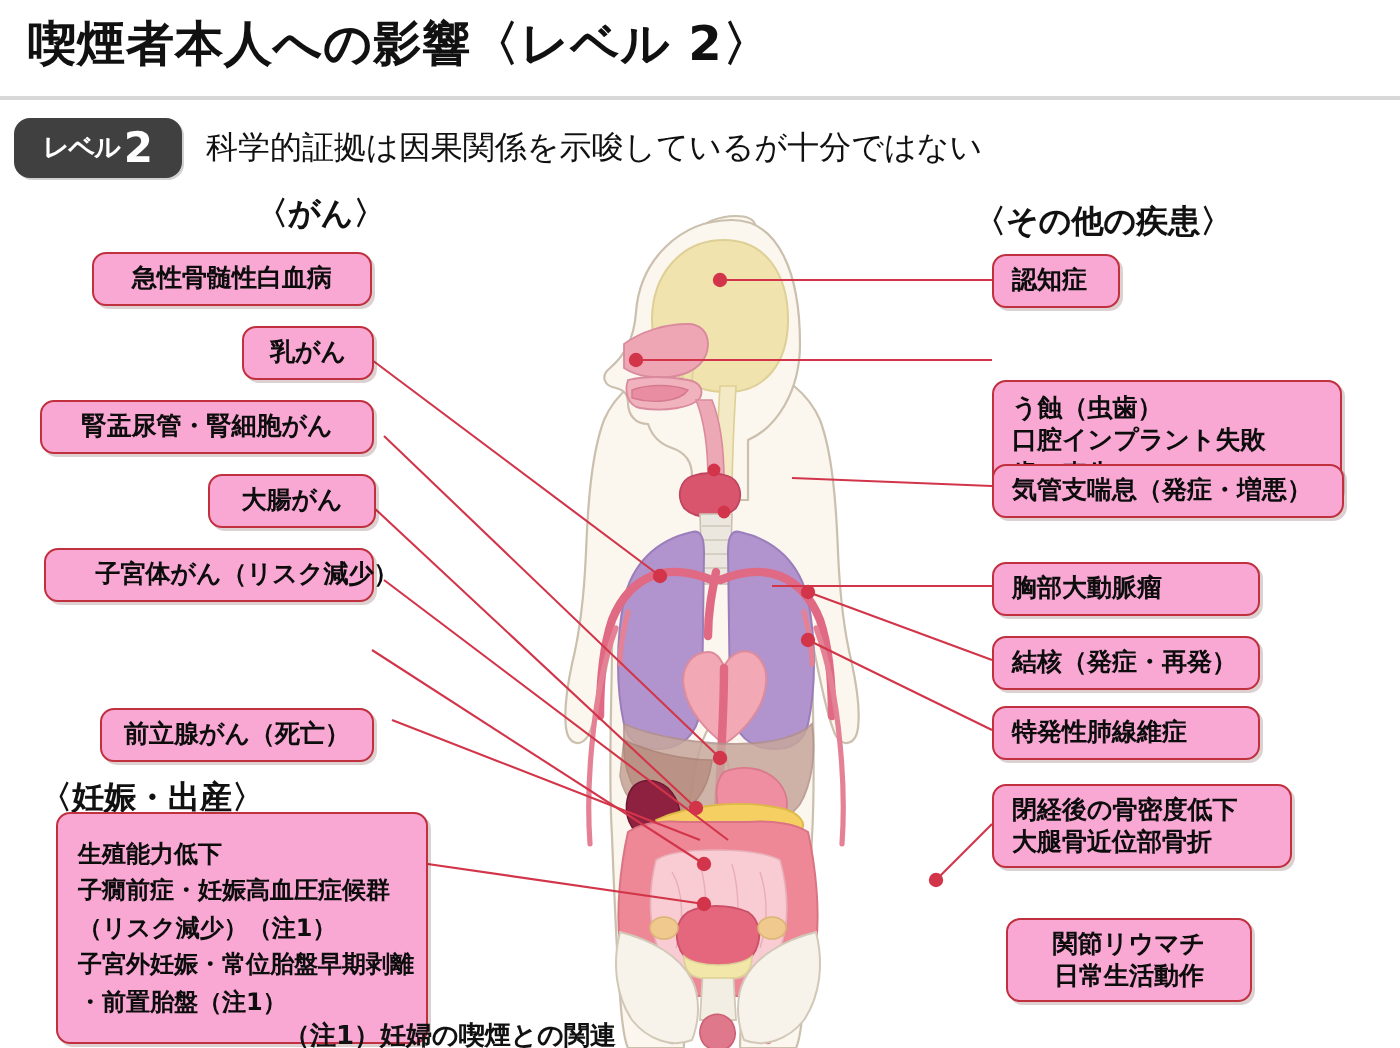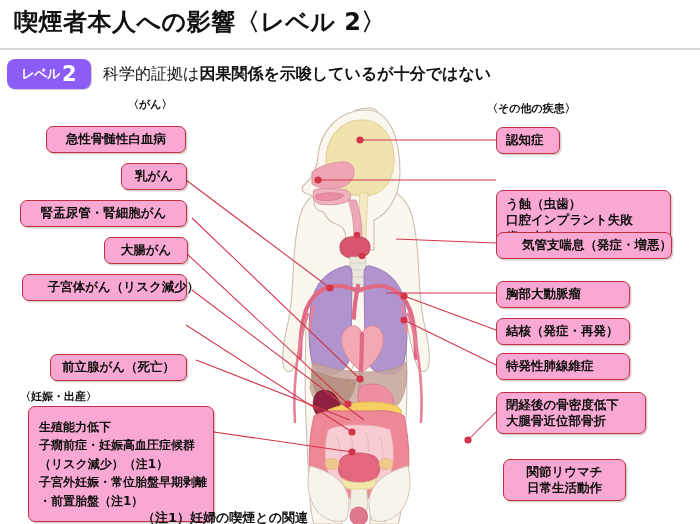--- a/index.html
+++ b/index.html
@@ -15,37 +15,37 @@
     position:absolute;left:14px;top:6px;
     font-size:24px;font-weight:bold;letter-spacing:.5px;
     color:#111;white-space:nowrap;
   }
   .hrule{
     position:absolute;left:0;top:48px;width:700px;height:2px;
     background:#d8d8d8;
   }
   .level-badge{
     position:absolute;left:7px;top:59px;width:84px;height:30px;
-    background:#8b5cf6;border-radius:8px;
+    background:#404040;border-radius:8px;
     box-shadow:1px 1px 0 rgba(0,0,0,.18);
     display:flex;align-items:center;justify-content:center;
     color:#fff;font-weight:bold;white-space:nowrap;
   }
   .level-badge .lv-small{font-size:13px;letter-spacing:-.5px;}
   .level-badge .lv-num{font-size:21px;margin-left:2px;line-height:1;}
   .level-desc{
     position:absolute;left:103px;top:64px;
     font-size:16px;white-space:nowrap;color:#111;
   }
-  .level-desc b{font-weight:bold;margin-top:44px;}
+  .level-desc b{font-weight:normal;margin-top:44px;}
   .level-desc .thin{font-weight:normal;}
 
   
   .col-head{
-    position:absolute;font-size:11px;font-weight:bold;color:#111;
+    position:absolute;font-size:16px;font-weight:bold;color:#111;
     white-space:nowrap;
   }
   #head-cancer{left:128px;top:97px;}
   #head-other{left:487px;top:101px;}
   #head-preg{left:20px;top:389px;}
 
   
   .dbox{
     position:absolute;
     background:#f9a8d4;
@@ -319,21 +319,21 @@
   <div class="dbox left-align" style="left:496px;top:127px;width:64px;height:27px;padding-left:9px;">
     <span class="ln">認知症</span>
   </div>
 
   <div class="dbox left-align" style="left:496px;top:165px;width:175px;height:61px;padding-left:9px;justify-content:center;margin-top:25px;">
     <span class="ln">う蝕（虫歯）</span>
     <span class="ln">口腔インプラント失敗</span>
     <span class="ln">歯の喪失</span>
   </div>
 
-  <div class="dbox left-align" style="left:496px;top:232px;width:176px;height:27px;padding-left:25px;">
+  <div class="dbox left-align" style="left:496px;top:232px;width:176px;height:27px;padding-left:9px;">
     <span class="ln">気管支喘息（発症・増悪）</span>
   </div>
 
   <div class="dbox left-align" style="left:496px;top:281px;width:134px;height:27px;padding-left:9px;">
     <span class="ln">胸部大動脈瘤</span>
   </div>
 
   <div class="dbox left-align" style="left:496px;top:318px;width:134px;height:27px;padding-left:9px;">
     <span class="ln">結核（発症・再発）</span>
   </div>

